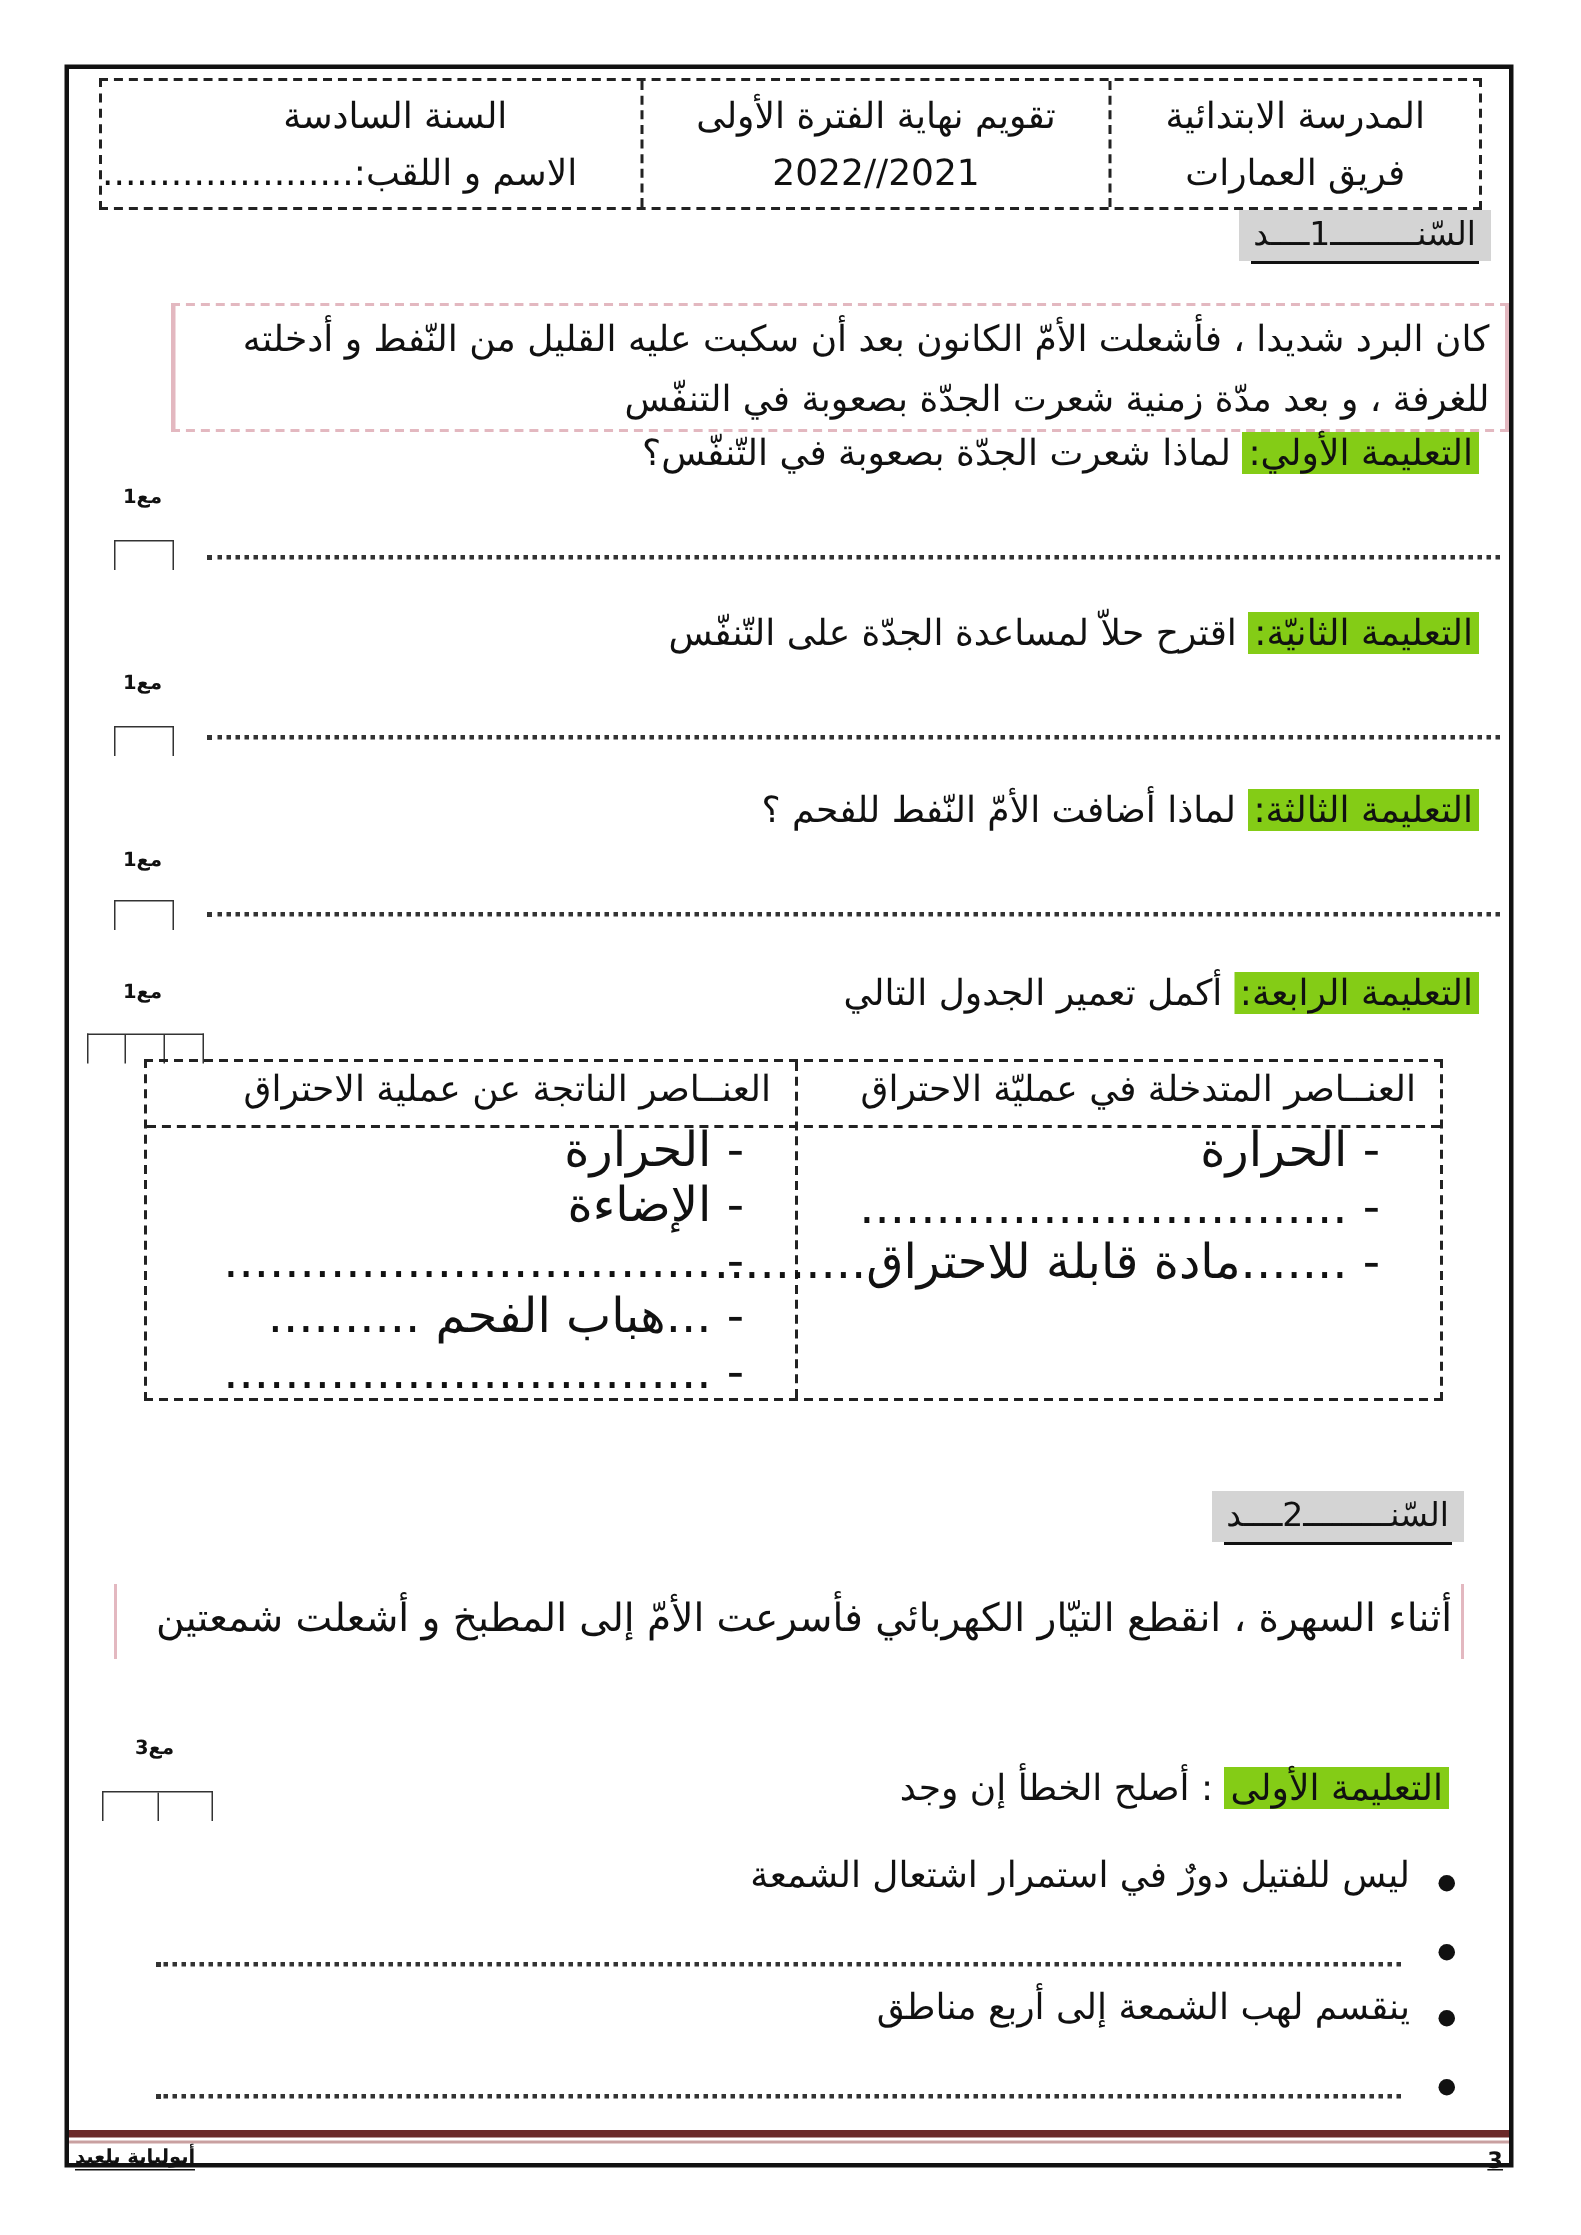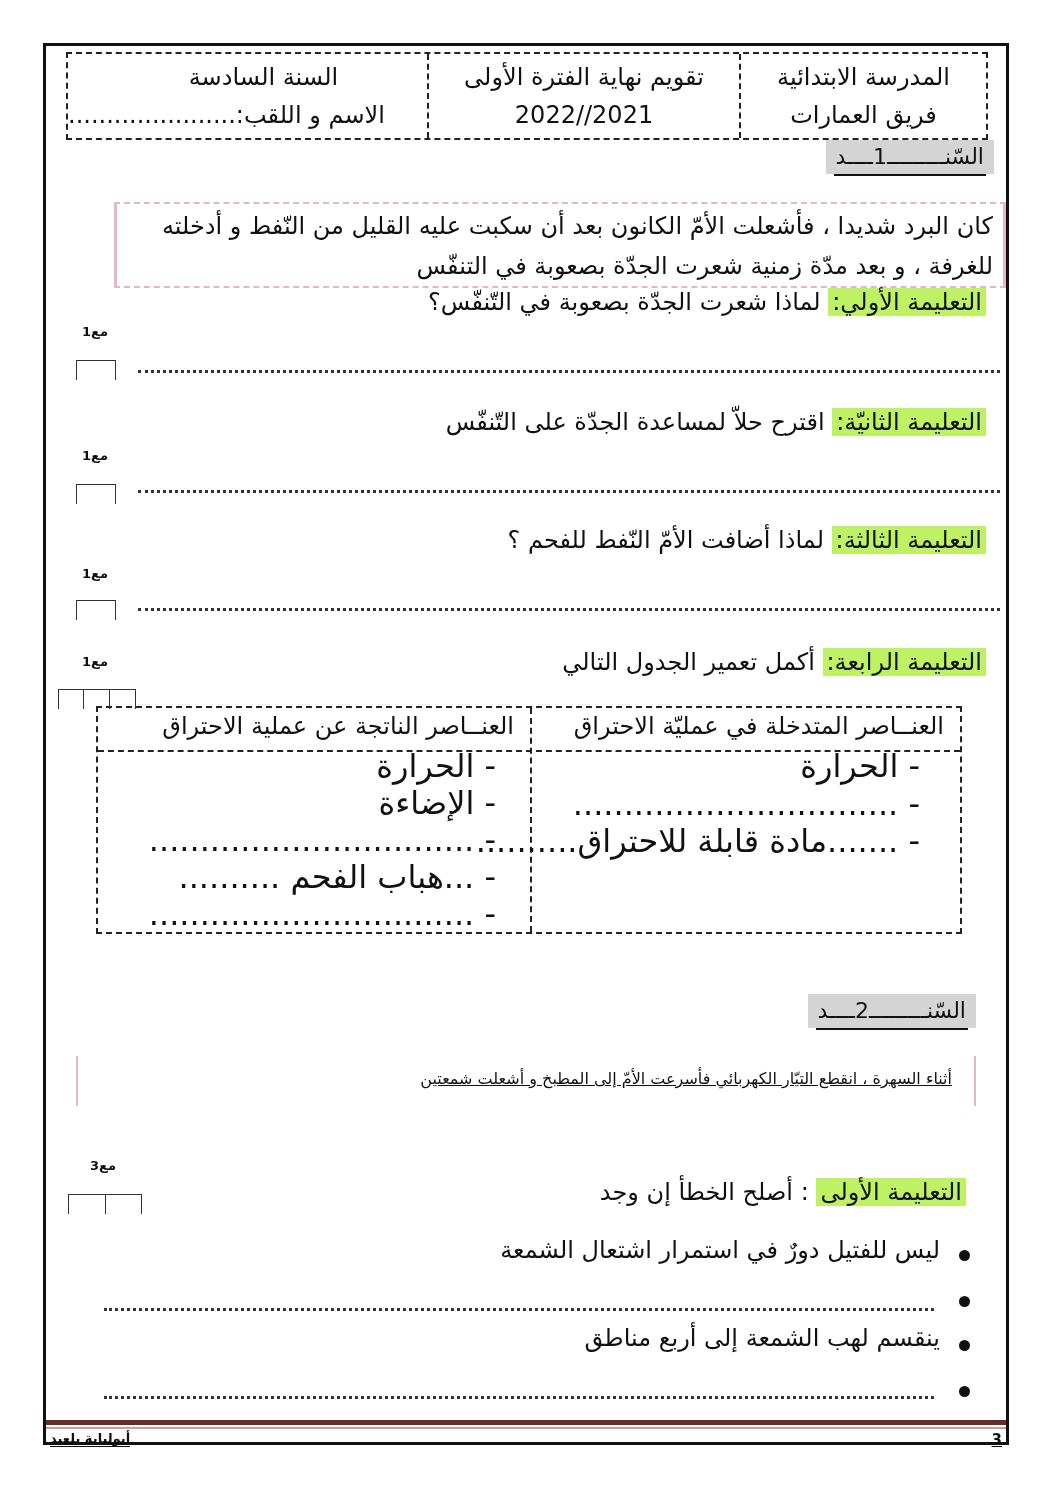--- a/index.html
+++ b/index.html
@@ -16,21 +16,21 @@
   .hcell + .hcell { border-right: 2px dashed #222; }
   .hc1 { width: 245px; }
   .hc2 { width: 312px; }
   .hc3 { width: 361px; align-items: flex-end; padding-right: 8px; }
   .hc3 .t1 { align-self: center; margin-left: 40px; }
   .sanad { background: #d4d4d4; font-size: 22px; padding: 0 8px; height: 34px; line-height: 34px; direction: rtl; }
   .sanad .line { display: inline-block; border-bottom: 2px solid #111; padding: 0 2px; }
   .context-box { border: 2px dashed #e3b8c0; border-left: 3px solid #e3b8c0; border-right: 3px solid #e3b8c0;
                  box-sizing: border-box; font-size: 24px; line-height: 40px; direction: rtl; text-align: right; padding: 2px 10px; margin-left: 32px; }
   .instr { font-size: 24px; direction: rtl; height: 36px; line-height: 36px; white-space: nowrap; }
-  .instr .lbl { background: #bef264; padding: 0 4px; }
+  .instr .lbl { background: #84cc16; padding: 0 4px; }
   .mark { font-size: 13px; font-weight: bold; direction: rtl; }
   .box1 { width: 40px; height: 20px; border: 1.5px solid #333; border-bottom: none; box-sizing: border-box; }
   .dots { border-bottom: 3px dotted #333; height: 0; }
   .combust { position: absolute; left: 50px; top: 660px; width: 866px; height: 228px;
              border: 2px dashed #222; box-sizing: border-box; }
   .combust .head { position: absolute; left: 0; right: 0; top: 0; height: 42px; border-bottom: 2px dashed #222; }
   .combust .vline { position: absolute; top: 0; bottom: 0; left: 432px; border-left: 2px dashed #222; }
   .th { position: absolute; top: 4px; font-size: 24px; direction: rtl; white-space: nowrap; }
   .tline { position: absolute; font-size: 32px; direction: rtl; white-space: nowrap; height: 36px; line-height: 36px; }
   .bullet-line { position: absolute; font-size: 24px; direction: rtl; white-space: nowrap; }
@@ -112,21 +112,21 @@
     <div class="tline" style="right:464px; top:114px;">-       ................................</div>
     <div class="tline" style="right:464px; top:151px;">-  ...هباب الفحم ..........</div>
     <div class="tline" style="right:464px; top:188px;">-       ................................</div>
   </div>
 
   <div class="sanad abs" style="right:30px; top:948px;">
     <span class="line"><span>السّنــ</span><span>ـــــــ2ـــ</span><span>ـد</span></span>
   </div>
 
   <div class="abs" style="left:30px; top:1010px; width:900px; height:50px; border-left:2px solid #e3b8c0; border-right:2px solid #e3b8c0; box-sizing:border-box;">
-    <div class="rtl" style="font-size:16px; line-height:46px; padding-right:22px;text-decoration:underline;">أثناء السهرة ، انقطع التيّار الكهربائي فأسرعت الأمّ إلى المطبخ و أشعلت شمعتين</div>
+    <div class="rtl" style="font-size:26px; line-height:46px; padding-right:6px;">أثناء السهرة ، انقطع التيّار الكهربائي فأسرعت الأمّ إلى المطبخ و أشعلت شمعتين</div>
   </div>
 
   <div class="mark abs" style="left:44px; top:1112px;">مع3</div>
   <div class="abs" style="left:22px; top:1148px; width:74px; height:20px; border:1.5px solid #333; border-bottom:none; box-sizing:border-box;">
     <div class="abs" style="left:36px; top:0; bottom:0; border-left:1.5px solid #333;"></div>
   </div>
   <div class="instr abs" style="right:40px; top:1128px;">
     <span class="lbl">التعليمة الأولى</span><span> : أصلح الخطأ إن وجد</span>
   </div>
 

